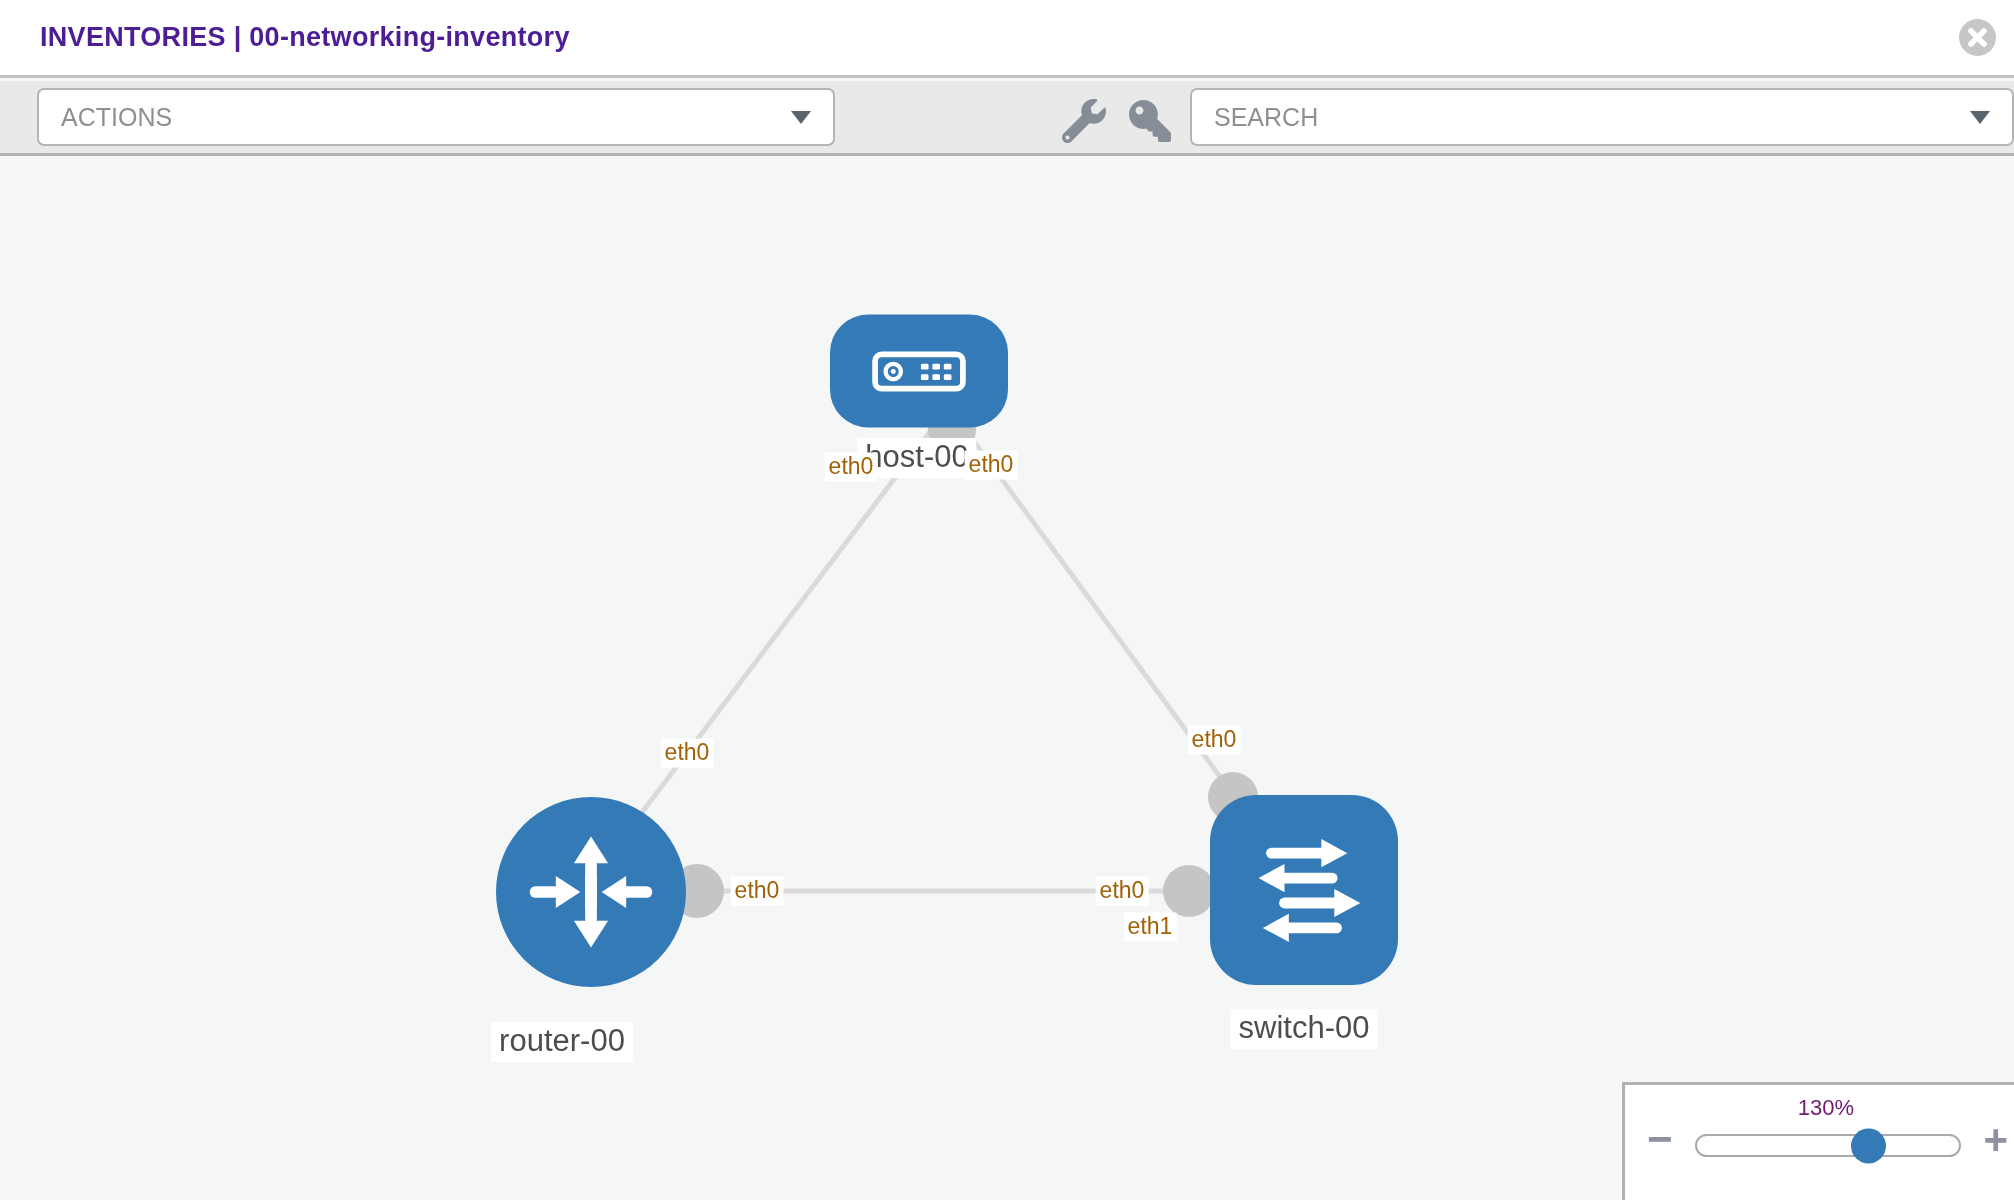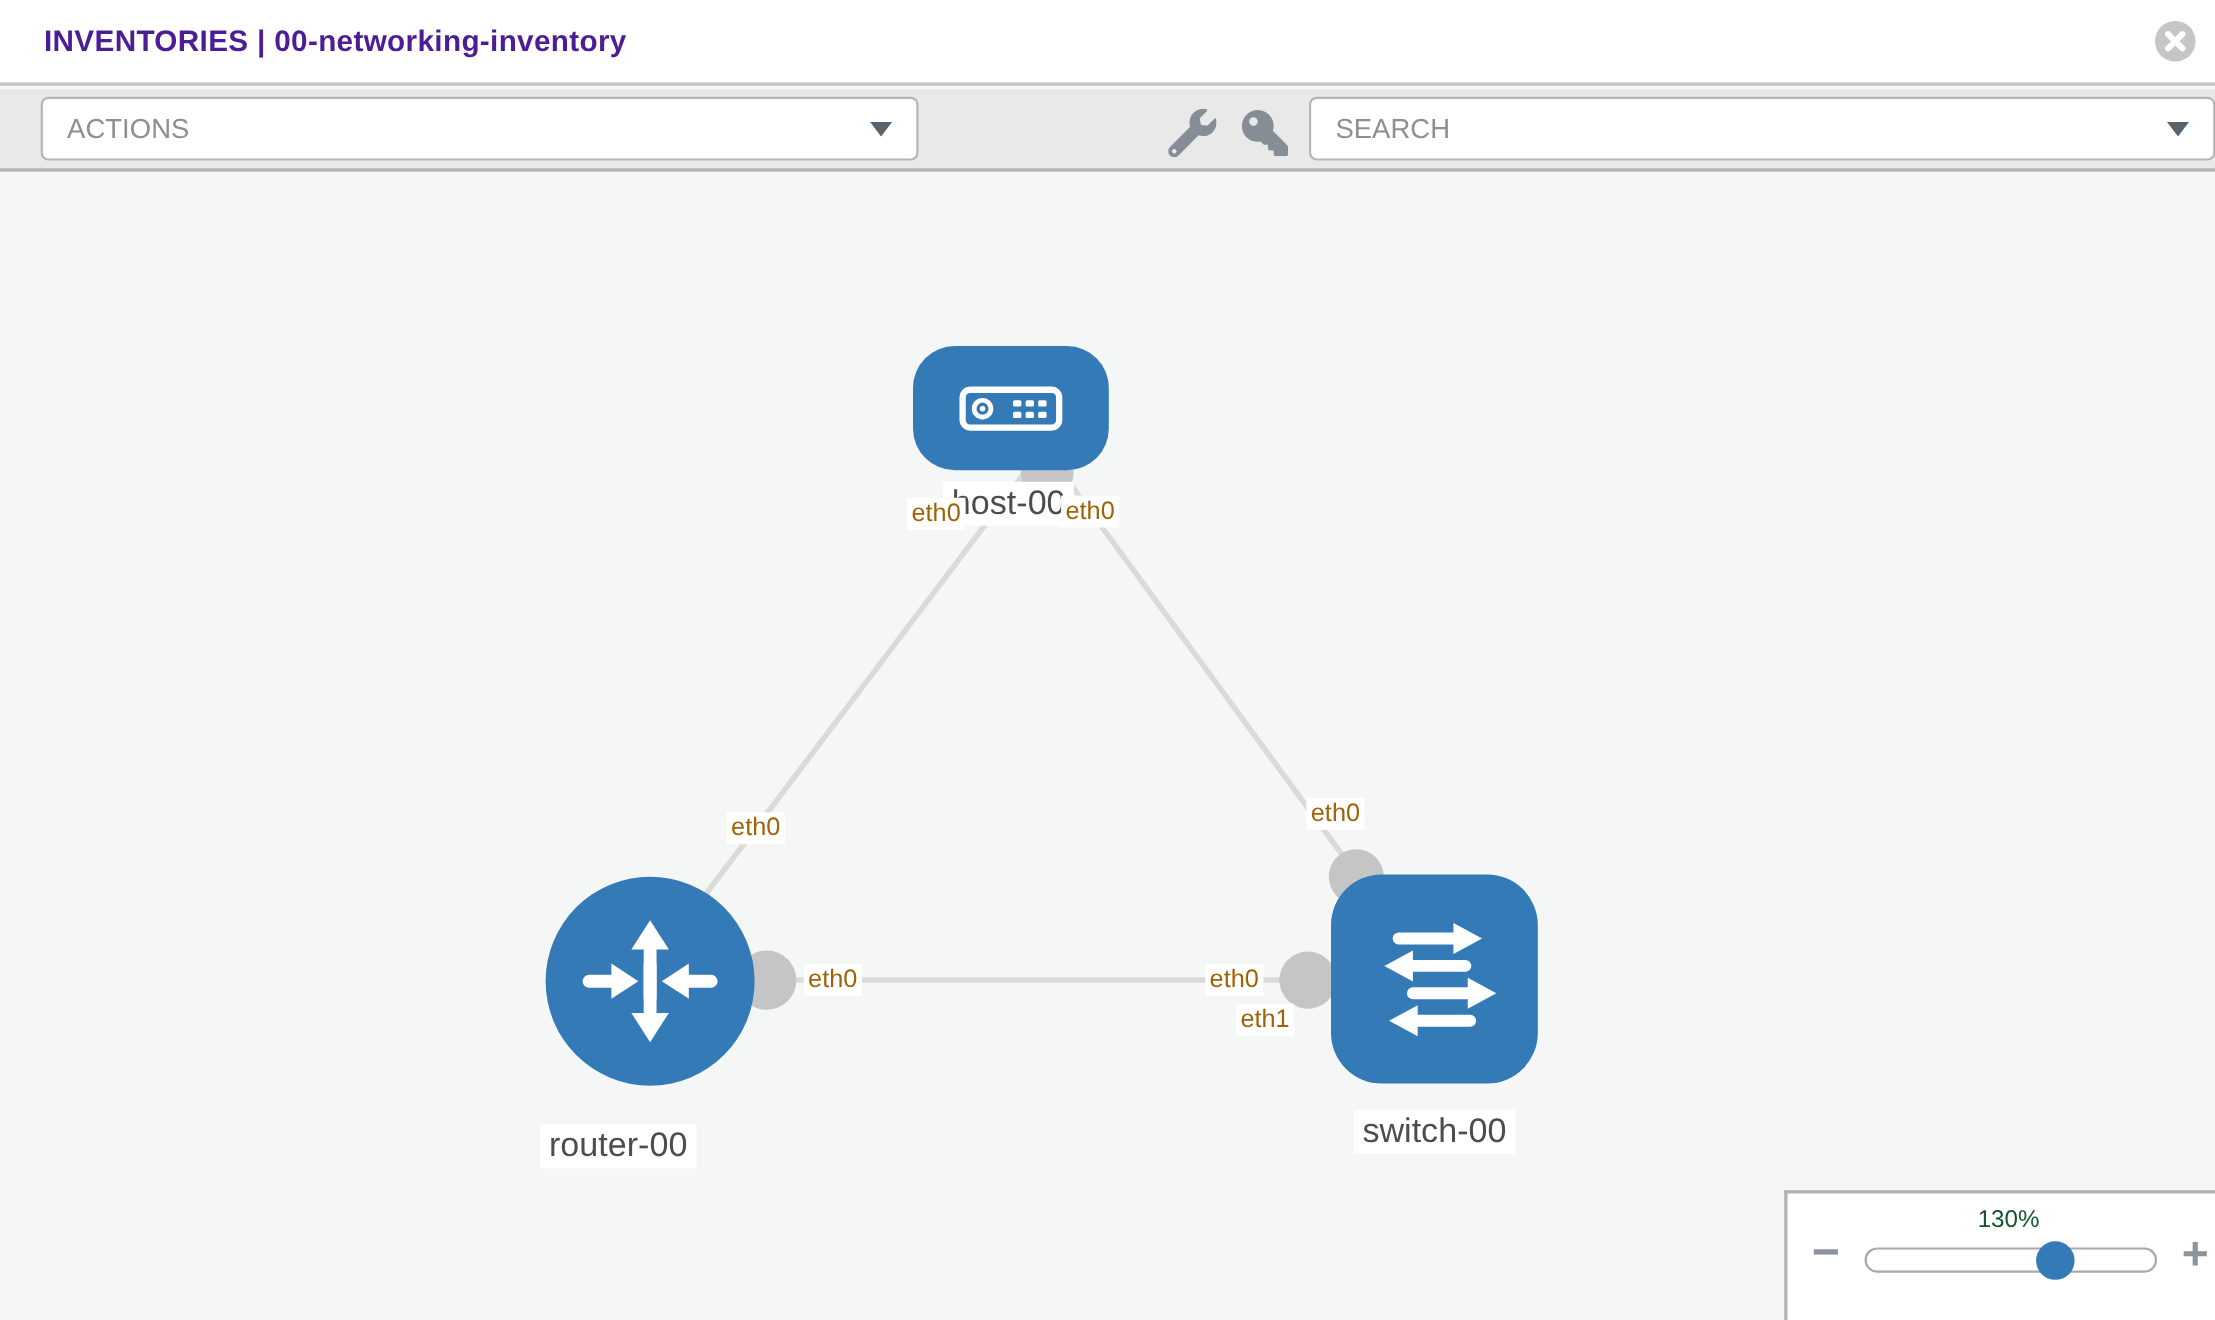--- a/index.html
+++ b/index.html
@@ -40,21 +40,21 @@
   .node.switch { border-radius:46px; }
   .node-label { position:absolute; transform:translate(-50%,-50%); background:#fff;
     color:#4d4d4d; font-size:31px; padding:1px 8px 3px; white-space:nowrap; }
   .if-label { position:absolute; transform:translate(-50%,-50%); background:#fff;
     color:#a16207; font-size:23px; padding:0 4px 2px; white-space:nowrap; }
 
   
   .zoom-panel { position:absolute; left:1622px; top:1082px; right:0; bottom:0;
     background:#fff; border-left:3px solid #b2b2b2; border-top:3px solid #b2b2b2; z-index:25; }
   .zoom-level { position:absolute; left:201px; top:10px; transform:translateX(-50%);
-    font-size:22px; color:#14532d; }
+    font-size:22px; color:#701a75; }
   .zoom-minus { position:absolute; left:22px; top:32px; background:none; border:none;
     color:#8d939e; font-size:44px; font-weight:bold; line-height:1; cursor:pointer; }
   .zoom-plus  { position:absolute; right:6px; top:34px; background:none; border:none;
     color:#8d939e; font-size:42px; font-weight:bold; line-height:1; cursor:pointer; }
   .zoom-track { position:absolute; left:70px; top:49px; width:266px; height:23px;
     background:#fff; border:2px solid #a9a9a9; border-radius:12px; cursor:pointer; }
   .zoom-thumb { position:absolute; top:50%; transform:translateY(-50%); width:35px; height:35px;
     border-radius:50%; background:#337ab7; cursor:grab; }
 </style>
 </head>

